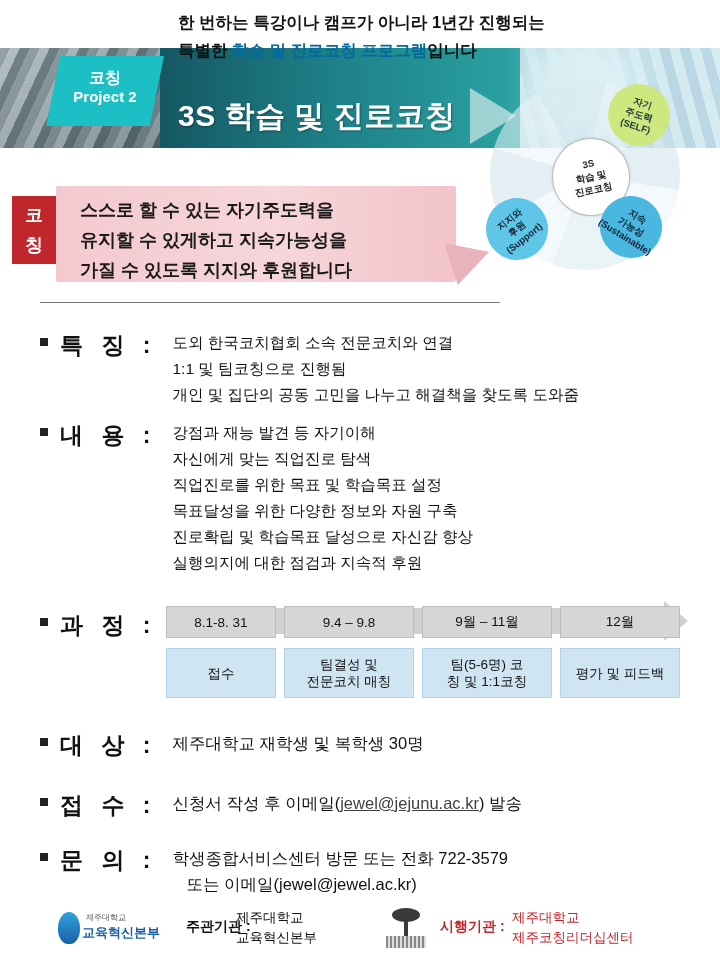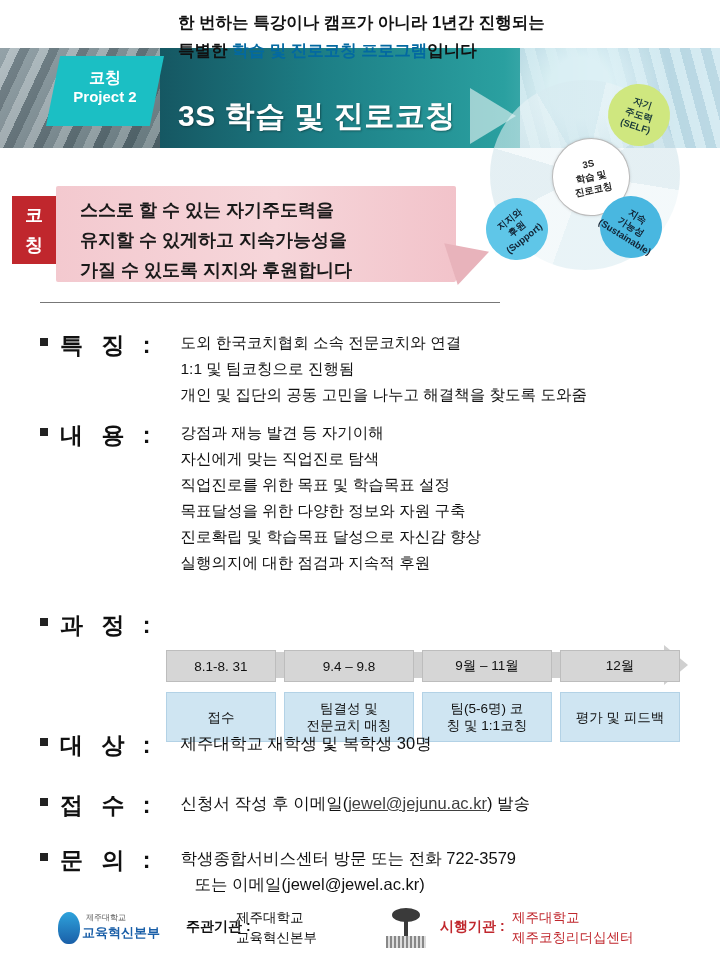--- a/index.html
+++ b/index.html
@@ -63,26 +63,26 @@
   .pink-box .p2{top:42px;}
   .pink-box .p3{top:72px;}
   .pink-arrow{position:absolute;left:450px;top:236px;width:0;height:0;
      border-top:22px solid transparent;border-bottom:22px solid transparent;border-left:40px solid #e8b3bb;
      transform:rotate(-18deg);}
   .hr{position:absolute;left:40px;top:302px;width:460px;height:1px;background:#777;}
   
   .row{position:absolute;display:flex;}
   .bullet{width:8px;height:8px;background:#222;margin-top:8px;margin-right:12px;flex:none;}
   .lbl{font-size:23px;font-weight:bold;letter-spacing:6px;white-space:nowrap;}
-  .vals{margin-left:24px;}
+  .vals{margin-left:16px;}
   .val{font-size:15.5px;line-height:26px;color:#111;white-space:nowrap;}
   .val.big{font-size:16.5px;}
   a.mail{color:#404040;text-decoration:underline;}
   
-  .process{position:absolute;left:166px;top:644px;width:500px;height:100px;}
+  .process{position:absolute;left:166px;top:600px;width:500px;height:100px;}
   .p-arrow{position:absolute;left:0;top:8px;width:500px;height:26px;background:#d0d0d0;}
   .p-arrow:after{content:"";position:absolute;right:-22px;top:-7px;width:0;height:0;
      border-top:20px solid transparent;border-bottom:20px solid transparent;border-left:24px solid #d0d0d0;}
   .p-top{position:absolute;top:6px;height:30px;background:#d6d6d6;border:1px solid #bdbdbd;
      display:flex;align-items:center;justify-content:center;font-size:13.5px;color:#111;}
   .p-bot{position:absolute;top:48px;height:48px;background:#cfe5f2;border:1px solid #b3d2e6;
      display:flex;align-items:center;justify-content:center;text-align:center;font-size:13.5px;color:#111;line-height:17px;}
   
   .footer{position:absolute;left:0;top:900px;width:720px;height:60px;}
   .f-logo1{position:absolute;left:52px;top:8px;width:108px;height:40px;

